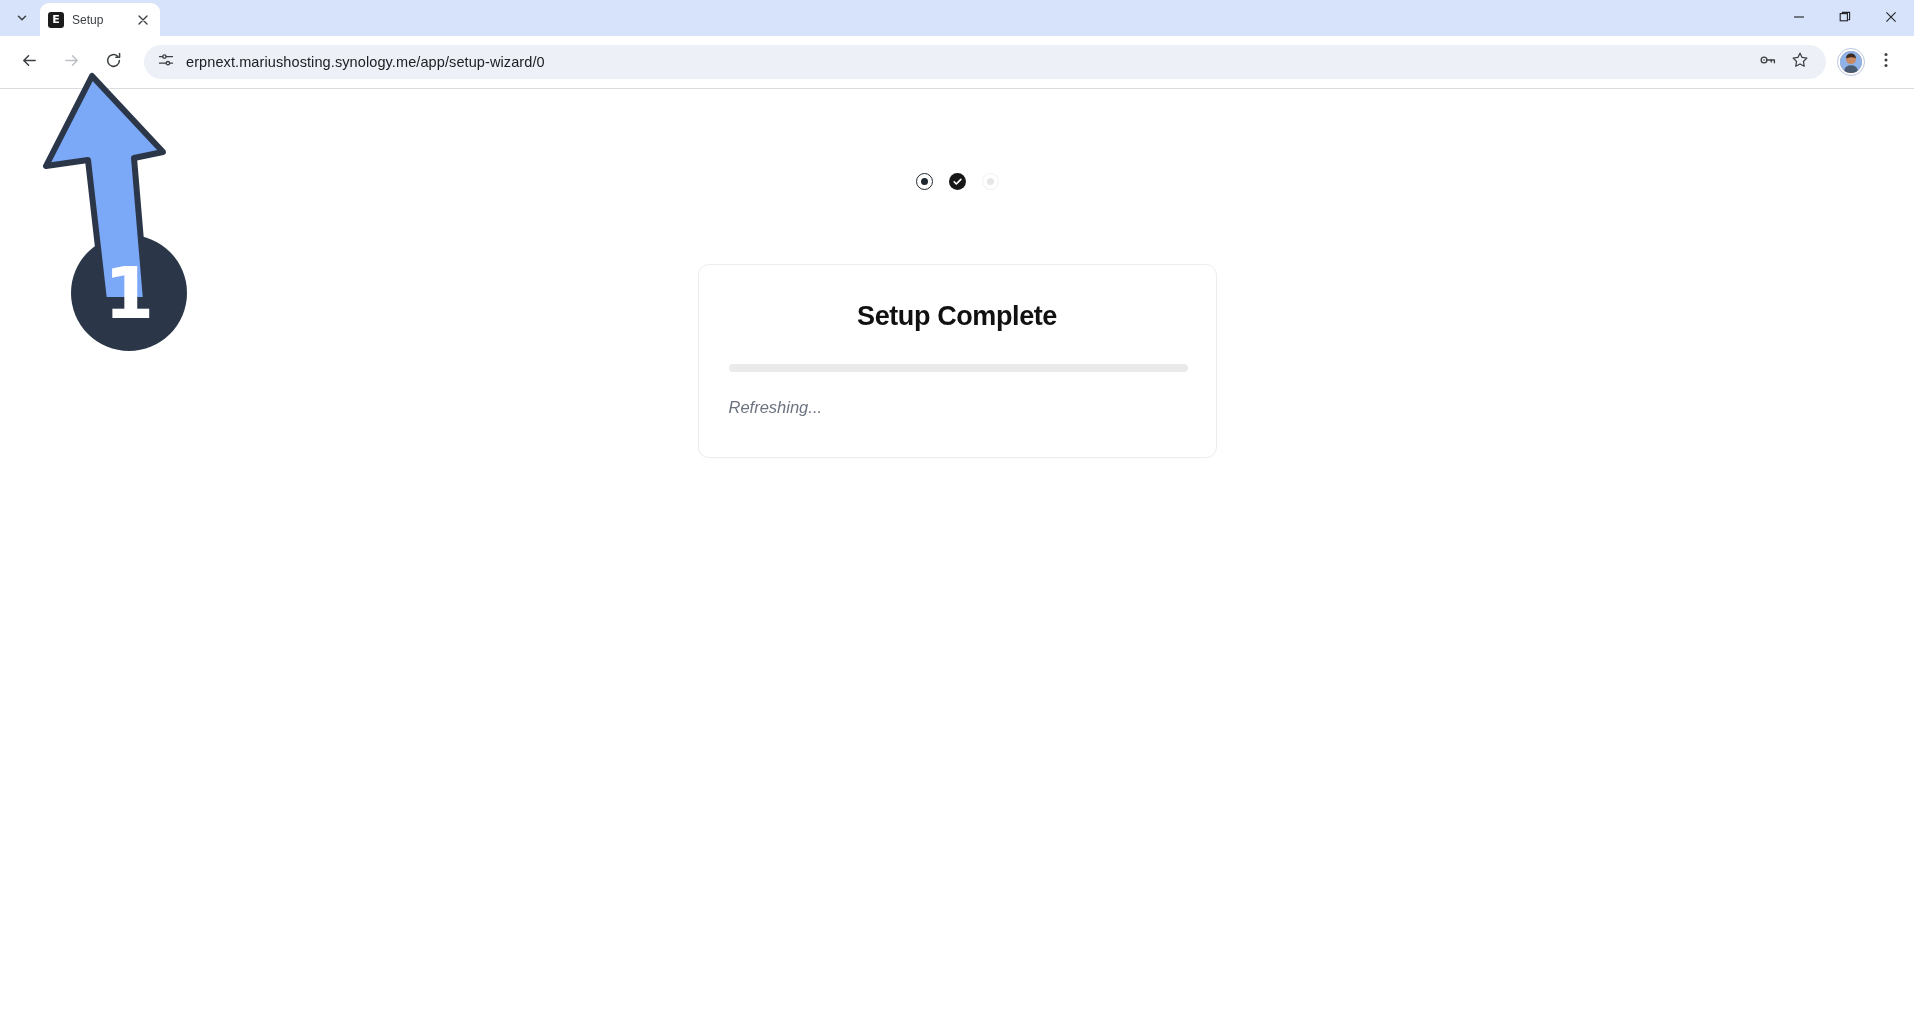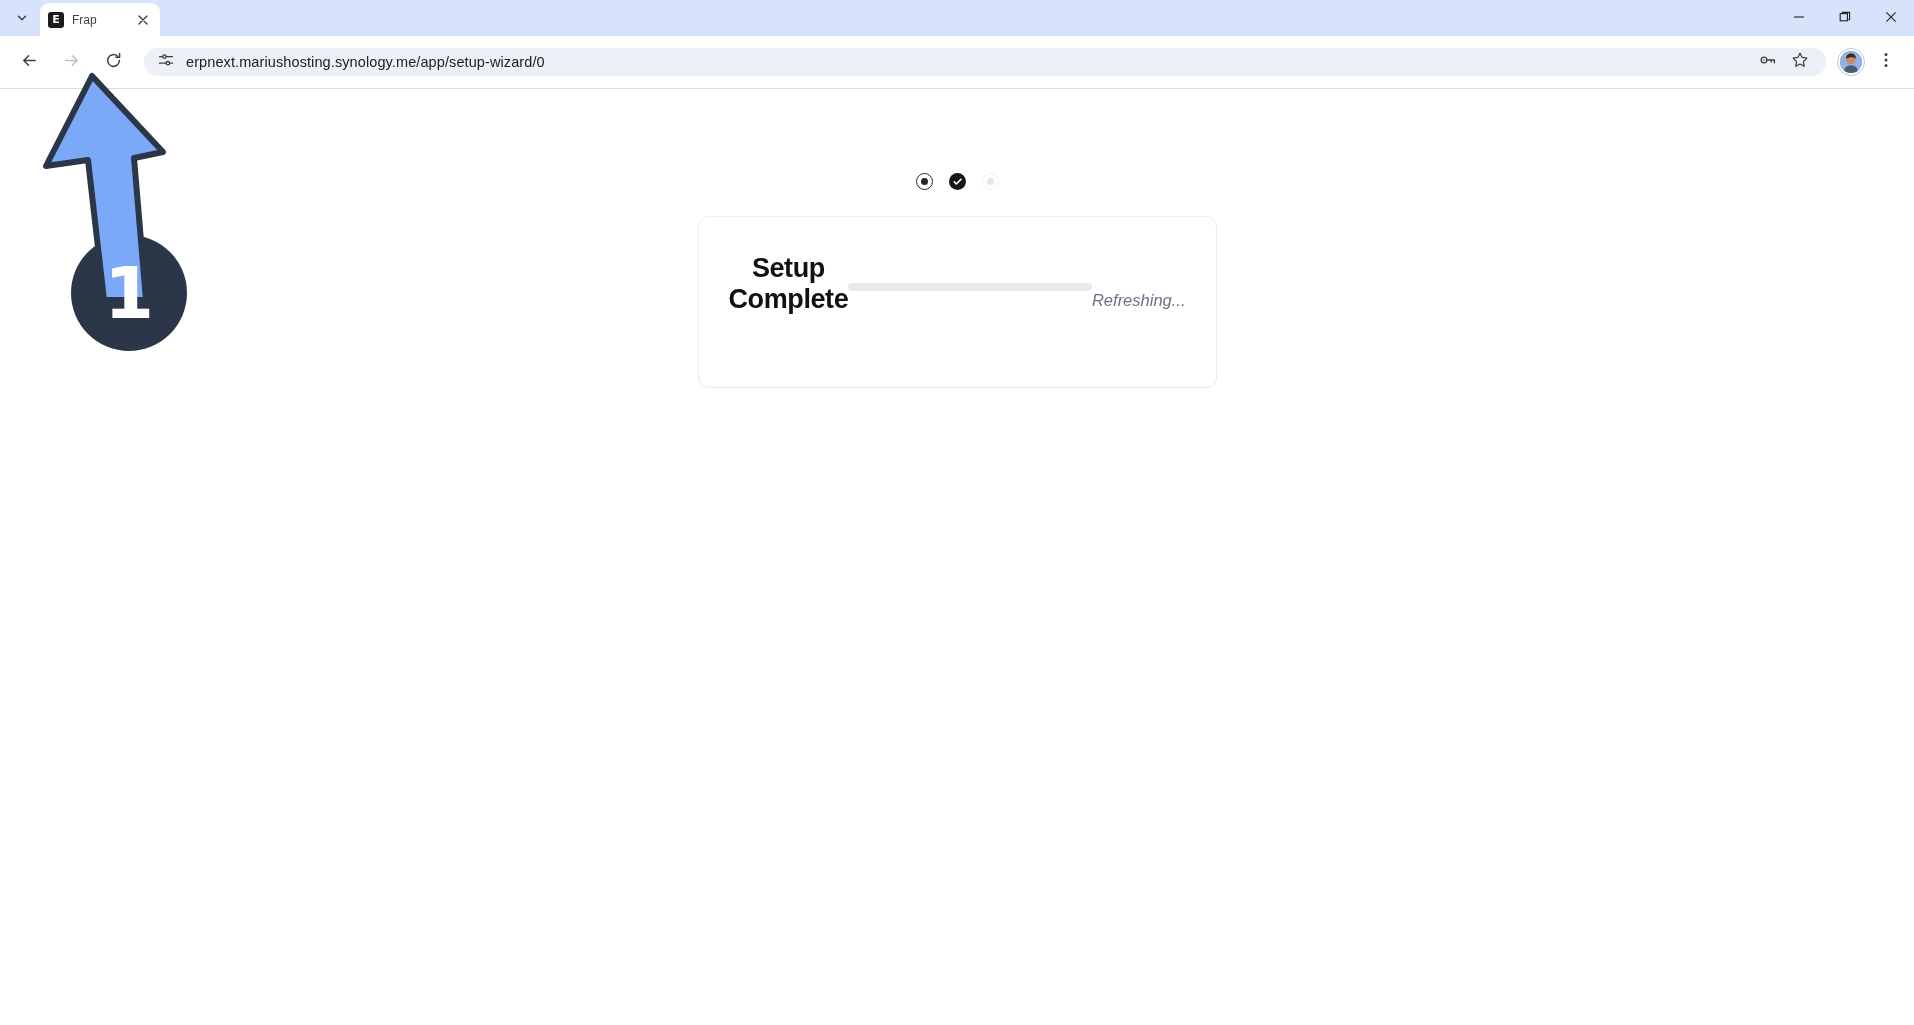--- a/index.html
+++ b/index.html
@@ -132,21 +132,21 @@
     display: flex;
     align-items: center;
     justify-content: center;
     border-radius: 50%;
     margin: 0 4px;
     cursor: pointer;
   }
 
   .omnibox {
     flex: 1 1 auto;
-    height: 28px;
+    height: 34px;
     background: #edf0f7;
     border-radius: 17px;
     display: flex;
     align-items: center;
     margin: 0 8px 0 10px;
     padding: 0 12px 0 10px;
     cursor: text;
   }
 
   .site-info {
@@ -277,23 +277,23 @@
     background: #e6e6e6;
   }
 
   .card {
     width: 519px;
     background: #ffffff;
     border: 1px solid #ededed;
     border-radius: 11px;
     padding: 36px 30px 40px 30px;
     display: flex;
-    flex-direction: row;
-    align-items: center;
+    flex-direction: column;
     box-shadow: 0 1px 2px rgba(0,0,0,0.02);
+    margin-top: 48px;
   }
 
   .card-title {
     font-size: 27px;
     font-weight: 700;
     color: #111111;
     letter-spacing: -0.4px;
     margin-bottom: 32px;
     text-align: center;
   }
@@ -356,21 +356,21 @@
         <svg width="12" height="12" viewBox="0 0 12 12">
           <path d="M2.5 4.3L6 7.8l3.5-3.5" fill="none" stroke="#3c4043" stroke-width="1.5" stroke-linecap="round" stroke-linejoin="round"></path>
         </svg>
       </span>
     </div>
 
     <div class="tab">
       <div class="favicon">
         <span class="favicon-glyph">E</span>
       </div>
-      <div class="tab-title">Frap</div>
+      <div class="tab-title">Setup</div>
       <div class="tab-close">
         <span>
           <svg width="10" height="10" viewBox="0 0 10 10">
             <path d="M1 1L9 9M9 1L1 9" stroke="#3c4043" stroke-width="1.4" stroke-linecap="round"></path>
           </svg>
         </span>
       </div>
     </div>
 
     <div class="win-controls">

